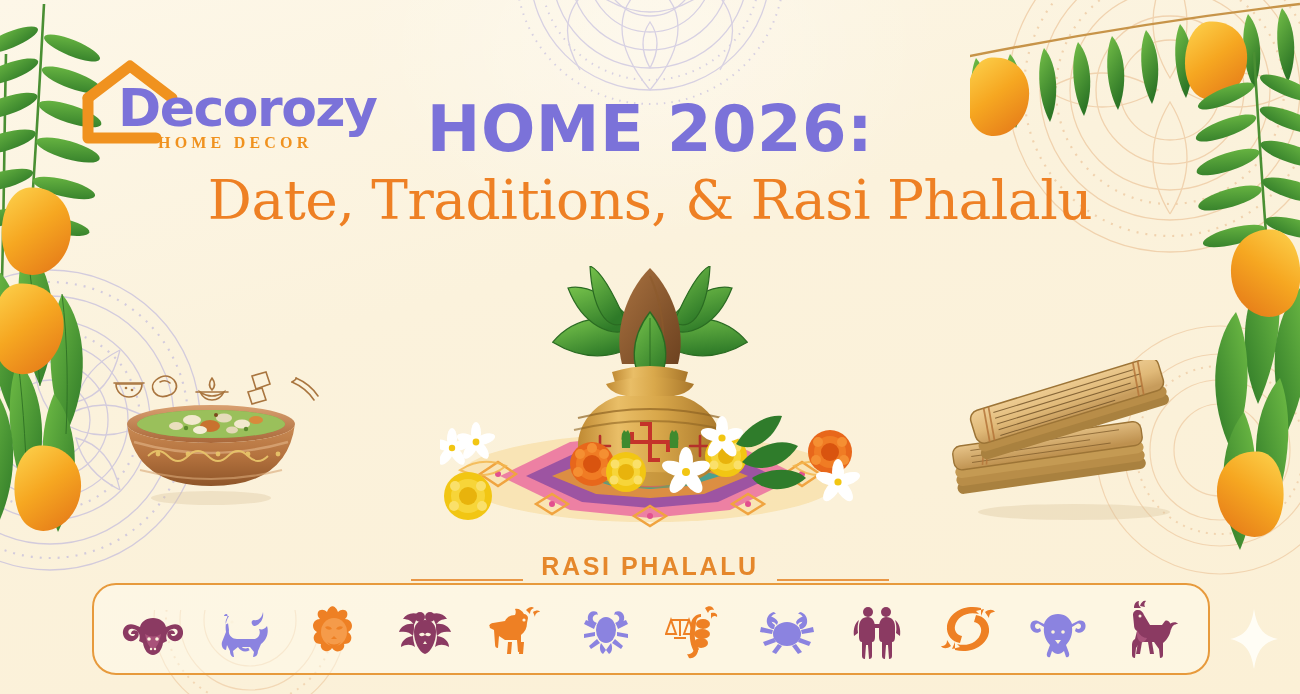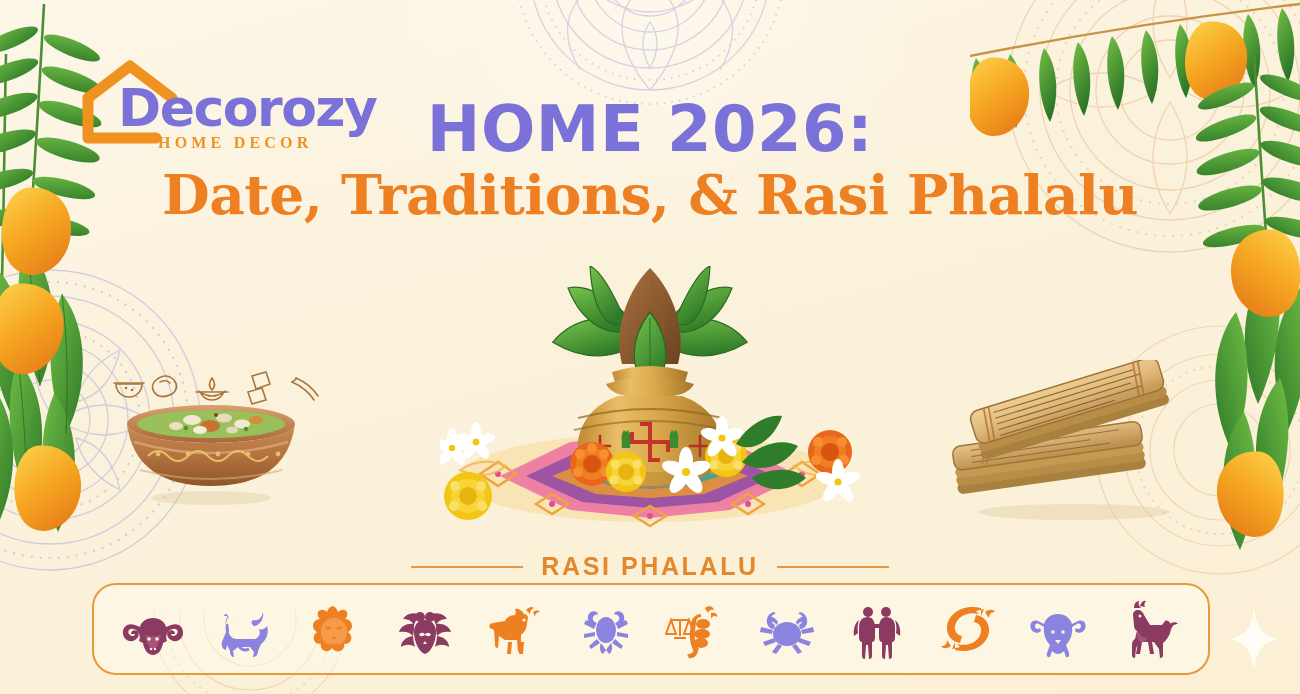--- a/index.html
+++ b/index.html
@@ -38,28 +38,28 @@
 
   
   .title-block { position:absolute; left:0; right:0; top:96px; text-align:center; }
   .title-main {
     font-family:"DejaVu Sans", sans-serif;
     font-size:64px; font-weight:800; letter-spacing:.5px;
     color:#7B72D9; line-height:1.05;
   }
   .title-sub {
     font-family:"DejaVu Serif", serif;
-    font-size:55px; font-weight:700; letter-spacing:-.5px;
-    color:#EE8024; line-height:1.15; 
+    font-size:55px; font-weight:400; letter-spacing:-.5px;
+    color:#EE8024; line-height:1.15; margin-top:6px;
   }
 
   
   .rasi-head {
     position:absolute; left:0; right:0; top:552px;
-    display:flex; align-items:center; justify-content:center; gap:18px;
+    display:flex; align-items:flex-end; justify-content:center; gap:18px;
   }
   .rasi-head .rule { width:112px; height:2px; background:#E5872B; opacity:.85; }
   .rasi-head .rtext {
     font-size:25px; font-weight:700; letter-spacing:2.6px; color:#E5872B;
     font-family:"Liberation Sans", sans-serif;
   }
 
   
   .zodiac-box {
     position:absolute; left:92px; top:583px; width:1118px; height:92px;

